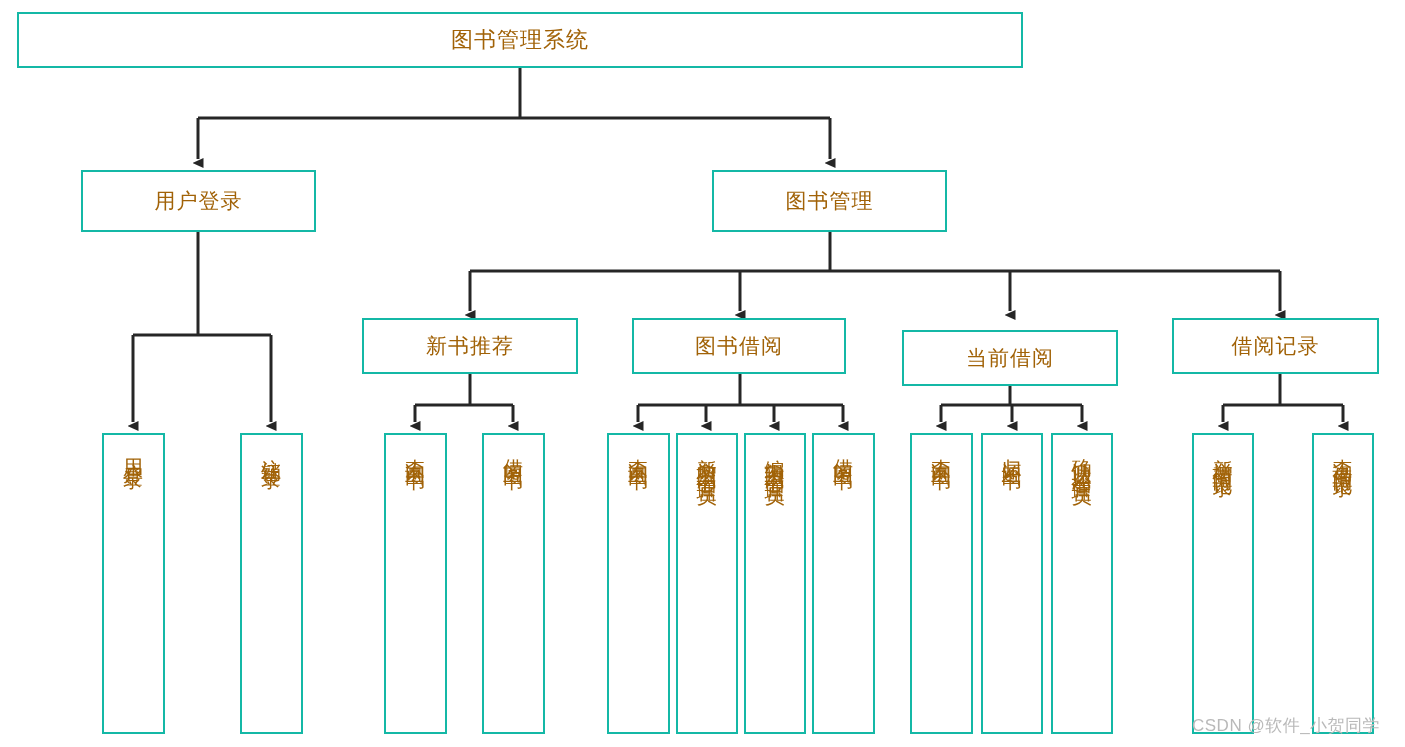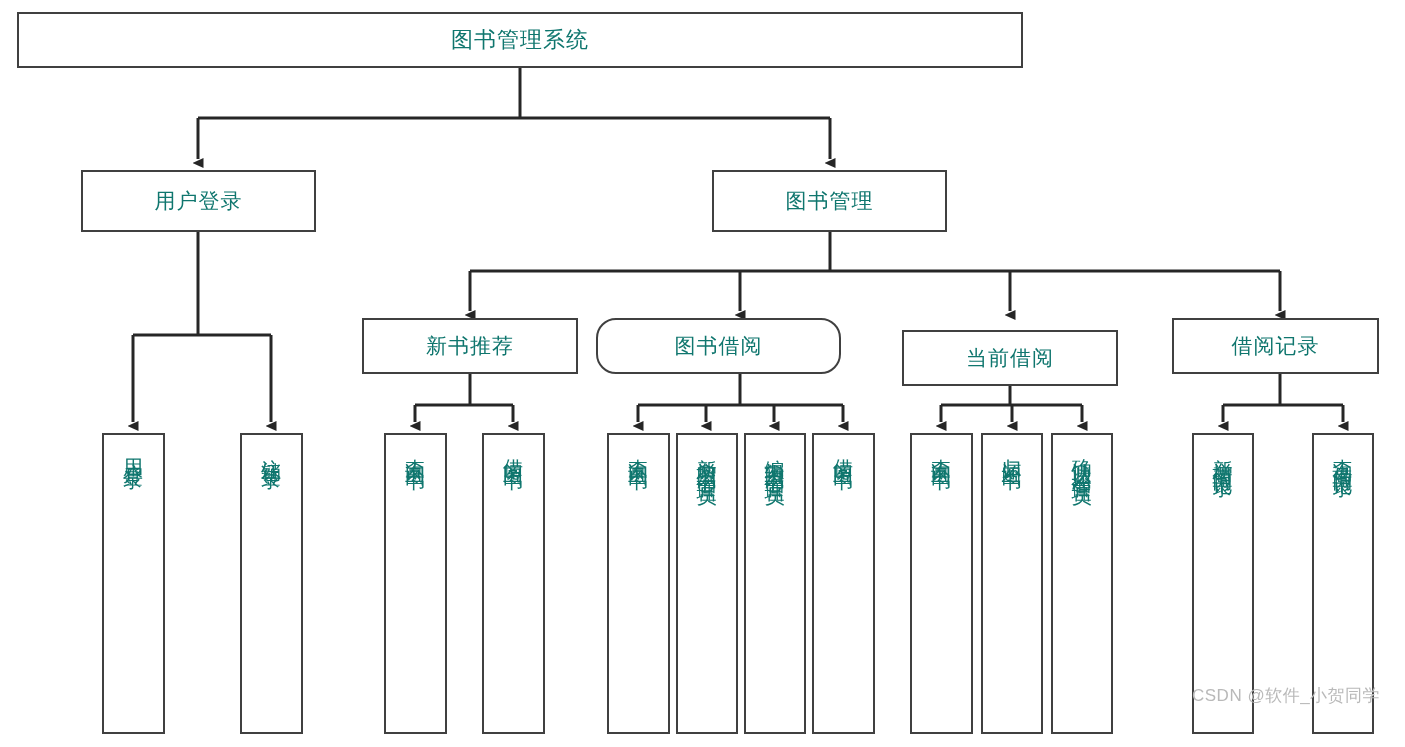--- a/index.html
+++ b/index.html
@@ -14,26 +14,26 @@
   #canvas {
     position: relative;
     width: 1405px;
     height: 747px;
     background: #ffffff;
     overflow: hidden;
   }
   .node {
     position: absolute;
     box-sizing: border-box;
-    border: 2px solid #404040;
+    border: 2px solid #14b8a6;
     background: #ffffff;
     display: flex;
     align-items: center;
     justify-content: center;
-    color: #0f766e;
+    color: #a16207;
   }
   .node .label {
     display: block;
     text-align: center;
     line-height: 1.25;
     white-space: nowrap;
   }
   
   .node.horiz .label {
     font-size: 21px;
@@ -137,21 +137,21 @@
   <div class="node horiz" style="left:81px; top:170px; width:235px; height:62px;">
     <span class="label">用户登录</span>
   </div>
   <div class="node horiz" style="left:362px; top:318px; width:216px; height:56px;">
     <span class="label">新书推荐</span>
   </div>
 
   <div class="node horiz" style="left:712px; top:170px; width:235px; height:62px;">
     <span class="label">图书管理</span>
   </div>
-  <div class="node horiz" style="left:596px; top:318px; width:245px; height:56px;border-radius:20px;">
+  <div class="node horiz" style="left:632px; top:318px; width:214px; height:56px;">
     <span class="label">图书借阅</span>
   </div>
   <div class="node horiz" style="left:902px; top:330px; width:216px; height:56px;">
     <span class="label">当前借阅</span>
   </div>
   <div class="node horiz" style="left:1172px; top:318px; width:207px; height:56px;">
     <span class="label">借阅记录</span>
   </div>
 
   <div class="node vert" style="left:102px; top:433px; width:63px; height:301px;">
@@ -191,15 +191,15 @@
     <span class="label">确认归还（管理员）</span>
   </div>
 
   <div class="node vert" style="left:1192px; top:433px; width:62px; height:301px;">
     <span class="label">新增借阅记录</span>
   </div>
   <div class="node vert" style="left:1312px; top:433px; width:62px; height:301px;">
     <span class="label">查询借阅记录</span>
   </div>
 
-  <div class="watermark" style="left:1192px; top:684px;text-align:right;">CSDN @软件_小贺同学</div>
+  <div class="watermark" style="left:1192px; top:714px;text-align:right;">CSDN @软件_小贺同学</div>
 
 </div>
 
 </body></html>

